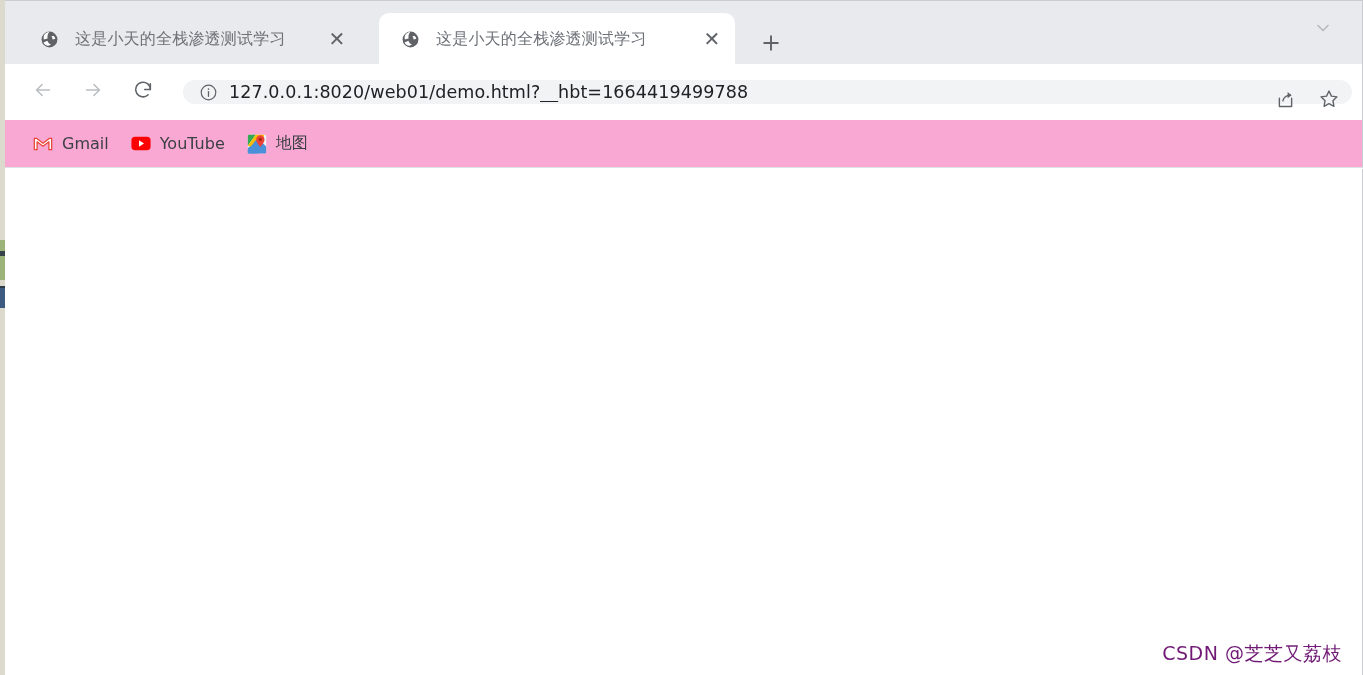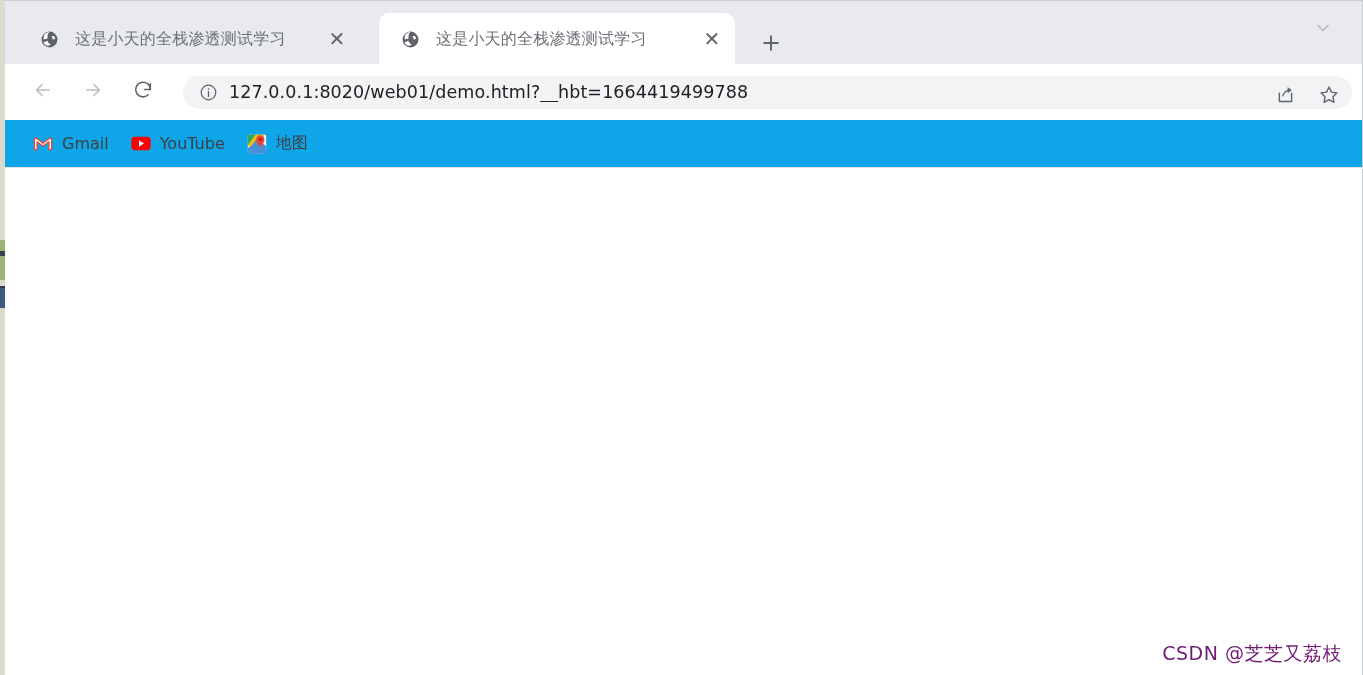--- a/index.html
+++ b/index.html
@@ -151,21 +151,21 @@
     justify-content: center;
     border-radius: 50%;
     flex: 0 0 auto;
   }
   .nav-back    { margin-left: 20px; color: #babdc1; }
   .nav-forward { margin-left: 14px; color: #babdc1; }
   .nav-reload  { margin-left: 14px; color: #5f6368; }
 
   .omnibox {
     margin-left: 22px;
-    height: 33px;
+    height: 24px;
     flex: 1 1 auto;
     background: #f1f3f4;
     border-radius: 19px;
     display: flex;
     align-items: center;
     padding: 0 8px 0 14px;
     box-sizing: border-box;
     margin-right: 10px;
     position: relative;
   }
@@ -198,21 +198,21 @@
     display: flex; align-items: center; justify-content: center;
     color: #5f6368;
   }
 
   
   .bookmarks {
     position: absolute;
     left: 5px; top: 120px;
     width: 1358px;
     height: 48px;
-    background: #0ea5e9;
+    background: #f9a8d4;
     box-sizing: border-box;
     border-right: 1px solid #c9ccd0;
     border-bottom: 1px solid #dfe1e3;
     display: flex;
     align-items: center;
     padding-left: 20px;
   }
   .bm-item {
     display: flex;
     align-items: center;

